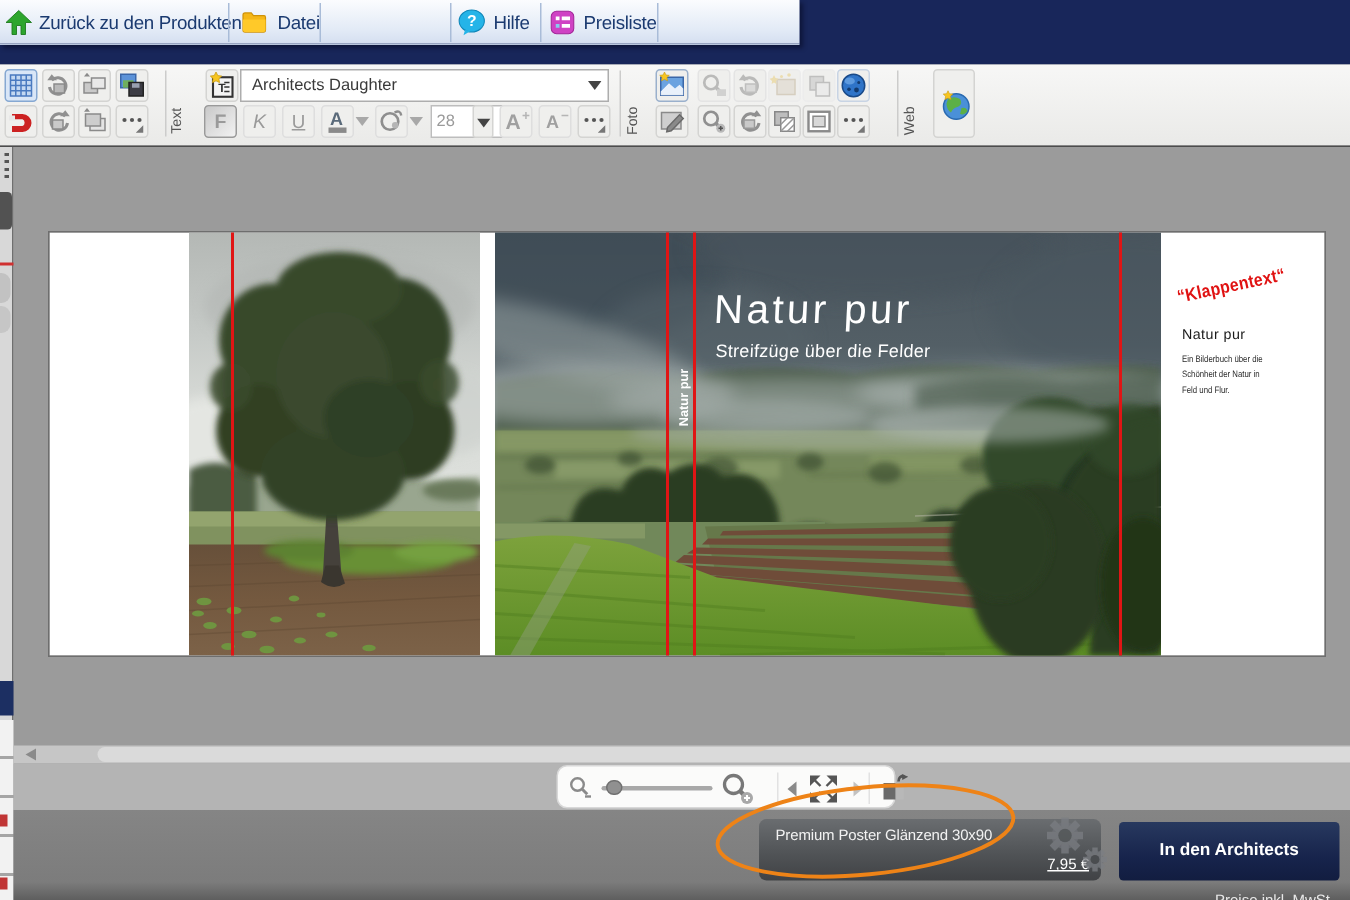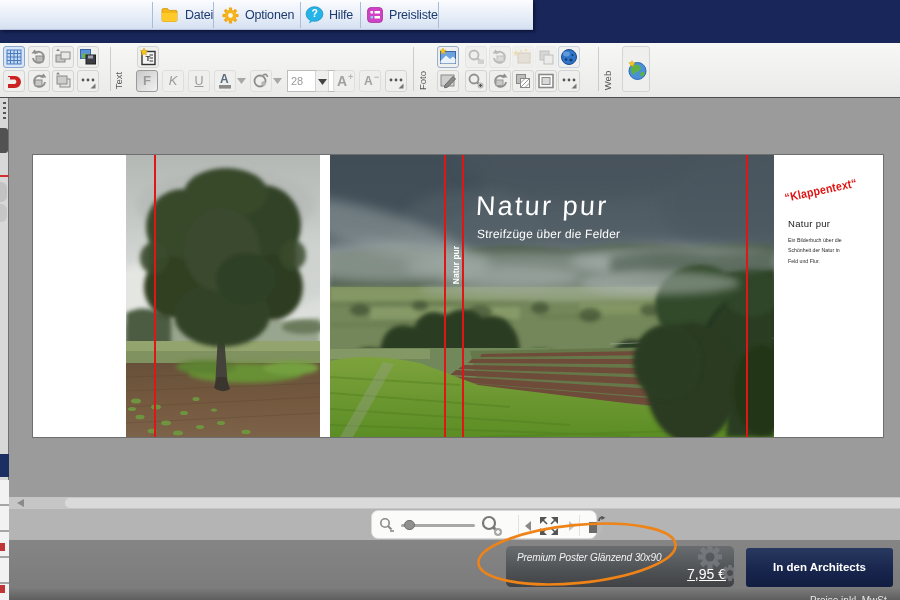--- a/index.html
+++ b/index.html
@@ -25,22 +25,22 @@
 
 #poster{left:33px;top:155px;width:850px;height:282px;background:#fff;outline:1px solid #6e6e6e;}
 .redline{position:absolute;top:0;width:2px;height:282px;background:#e01515;}
 
 #scrollrow{left:9px;top:497px;width:891px;height:12px;background:#c6c6c6;}
 #scrollthumb{left:56px;top:1px;width:835px;height:10px;background:#dadada;border-radius:5px 0 0 5px;}
 #band{left:9px;top:509px;width:891px;height:31px;background:#b4b4b4;}
 #botbar{left:9px;top:540px;width:891px;height:60px;background:linear-gradient(#858585,#7c7c7c 80%,#5e5e5e);}
 #zoompill{left:371px;top:510px;width:226px;height:29px;background:#fbfbfa;border:1px solid #d8d8d8;border-radius:7px;}
 #prodbox{left:506px;top:546px;width:228px;height:41px;border-radius:5px;background:linear-gradient(#6a6d70,#515457 55%,#404245);}
-#prodname{left:11px;top:6px;color:#f2f2f2;font-size:10px;letter-spacing:-.1px;font-style:italic;}
-#prodprice{right:8px;bottom:5px;color:#fff;font-size:14px;text-decoration:underline;}
+#prodname{left:11px;top:6px;color:#f2f2f2;font-size:10px;letter-spacing:-.1px;}
+#prodprice{right:8px;bottom:5px;color:#fff;font-size:10px;text-decoration:underline;}
 #cartbtn{left:746px;top:548px;width:147px;height:39px;border-radius:3px;background:linear-gradient(#28395f,#17244c 60%,#121d40);color:#fff;font-size:11.5px;font-weight:bold;text-align:center;line-height:39px;}
 #botrtext{left:810px;top:595px;color:#e8e8e8;font-size:10px;white-space:nowrap;}
 </style></head>
 <body>
 <div id="page">
 
 <div class="abs" id="poster">
   <svg class="abs" id="photo1svg" style="left:93px;top:0" width="194" height="282" viewBox="0 0 194 282">
     <defs>
       <linearGradient id="p1sky" x1="0" y1="0" x2="0" y2="1">
@@ -333,44 +333,35 @@
 </div>
 <div class="abs" id="cartbtn">In den Architects</div>
 <div class="abs" id="botrtext">Preise inkl. MwSt.</div>
 
 <svg class="abs" style="left:470px;top:515px;pointer-events:none" width="220" height="80" viewBox="0 0 220 80">
   <ellipse cx="107" cy="39" rx="99" ry="29" fill="none" stroke="#ee8317" stroke-width="2.6" transform="rotate(-5.5 107 39)"></ellipse>
 </svg>
 
 <div class="abs" id="topnavy"></div>
 <div class="abs" id="btnbar">
+  <div class="tbbtn" style="left:3px;">
+    <svg width="19" height="19" viewBox="0 0 19 19" style="margin-right:4px">
+          <path d="M9.5,1 L18,9 L14,9 L14,17 L11,17 L11,11 L8,11 L8,17 L5,17 L5,9 L1,9 Z" fill="#2da52d" stroke="#1d7a1d" stroke-width=".6"></path>
+        </svg>
+    Zurück zu den Produkten
+  </div>
   <div class="tbsep" style="left:152px;"></div>
   <div class="tbbtn" style="left:161px;">
     <svg width="18" height="16" viewBox="0 0 18 16" style="margin-right:6px">
           <path d="M1,3 Q1,1.6 2.4,1.6 L6.5,1.6 L8,3.4 L15,3.4 Q16,3.4 16,4.6 L16,13 Q16,14.4 14.6,14.4 L2.4,14.4 Q1,14.4 1,13 Z" fill="#f5b718" stroke="#cf9208" stroke-width=".8"></path>
           <path d="M1,6 L16,6 L16,13 Q16,14.4 14.6,14.4 L2.4,14.4 Q1,14.4 1,13 Z" fill="#ffc929"></path>
         </svg>
     Datei
   </div>
   <div class="tbsep" style="left:213px;"></div>
-  <div class="tbbtn" style="left:221px;">
-    <svg width="19" height="19" viewBox="0 0 19 19" style="margin-right:5px">
-          <g transform="translate(9.5,9.5)">
-            <g stroke="#f0a815" stroke-width="3.2">
-              <line x1="-8" y1="0" x2="8" y2="0"></line>
-              <line y1="-8" y2="8"></line>
-              <line x1="-5.7" y1="-5.7" x2="5.7" y2="5.7"></line>
-              <line x1="-5.7" y1="5.7" x2="5.7" y2="-5.7"></line>
-            </g>
-            <circle r="5.8" fill="#f5b31c"></circle>
-            <circle r="2.4" fill="#fdf8ea"></circle>
-          </g>
-        </svg>
-    Optionen
-  </div>
   <div class="tbsep" style="left:300px;"></div>
   <div class="tbbtn" style="left:305px;">
     <svg width="19" height="18" viewBox="0 0 19 18" style="margin-right:5px">
           <ellipse cx="9.5" cy="8" rx="8.4" ry="7.3" fill="#25b4e8" stroke="#0e86b8" stroke-width=".7"></ellipse>
           <path d="M5,14 L4,17.5 L9,14.5 Z" fill="#25b4e8"></path>
           <text x="9.5" y="11.4" font-size="10.5" font-weight="bold" fill="#fff" text-anchor="middle" font-family="Liberation Sans">?</text>
         </svg>
     Hilfe
   </div>
   <div class="tbsep" style="left:360px;"></div>
@@ -462,20 +453,25 @@
           <rect x="4" y="4.5" width="13" height="13" fill="#f4f4f4" stroke="#333" stroke-width="1.4"></rect>
           <text x="7.5" y="14" font-size="8" font-weight="bold" fill="#333" font-family="Liberation Sans">T</text>
           <g stroke="#333" stroke-width="1">
             <line x1="11.5" y1="8" x2="15" y2="8"></line>
             <line x1="11.5" y1="11" x2="15" y2="11"></line>
             <line x1="11.5" y1="14" x2="15" y2="14"></line>
           </g>
           <path d="M6,1 L7.2,3.4 L9.8,3.7 L7.9,5.5 L8.4,8.1 L6,6.9 L3.6,8.1 L4.1,5.5 L2.2,3.7 L4.8,3.4 Z" fill="#f7c520" stroke="#c79a10" stroke-width=".5"></path>
         </svg>
   </div>
+  <div class="abs" style="left:160px;top:3px;width:246px;height:22px;background:#fff;border:1px solid #adadad;font-size:11px;color:#3a3a3a;line-height:20px;padding-left:7px;">Architects Daughter
+    <svg style="position:absolute;right:4px;top:7px" width="9" height="7">
+          <polygon points="0,0 9,0 4.5,6" fill="#444"></polygon>
+        </svg>
+  </div>
   <div class="tbtn" style="left:136px;top:27px;background:linear-gradient(135deg,#c9c9c9,#f2f2f2);border-color:#9a9a9a;">
         <div class="lbtn" style="width:20px;font-weight:bold;font-size:13px;">F</div>
       </div>
   <div class="tbtn" style="left:162px;top:27px;border-color:#dedede;">
         <div class="lbtn" style="width:20px;font-style:italic;font-size:13px;">K</div>
       </div>
   <div class="tbtn" style="left:188px;top:27px;border-color:#dedede;">
         <div class="lbtn" style="width:20px;font-size:12.5px;text-decoration:underline;">U</div>
       </div>
   <div class="tbtn" style="left:214px;top:27px;border-color:#dedede;">

